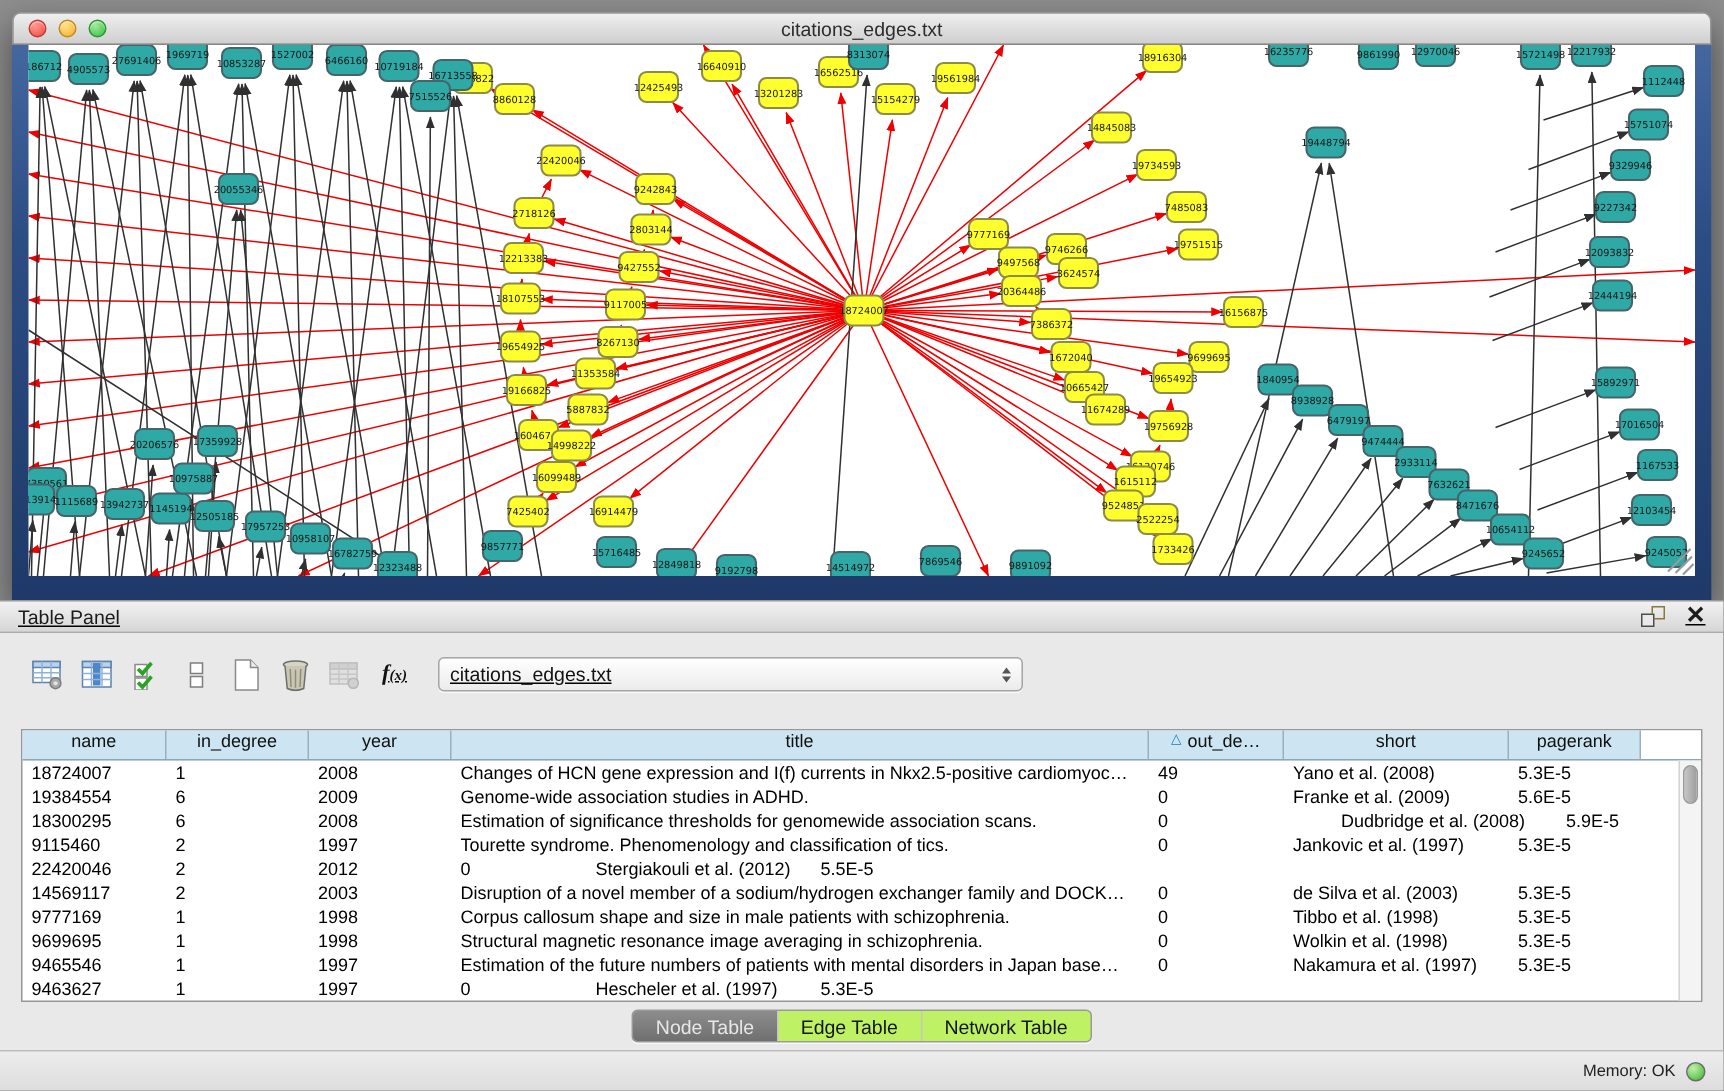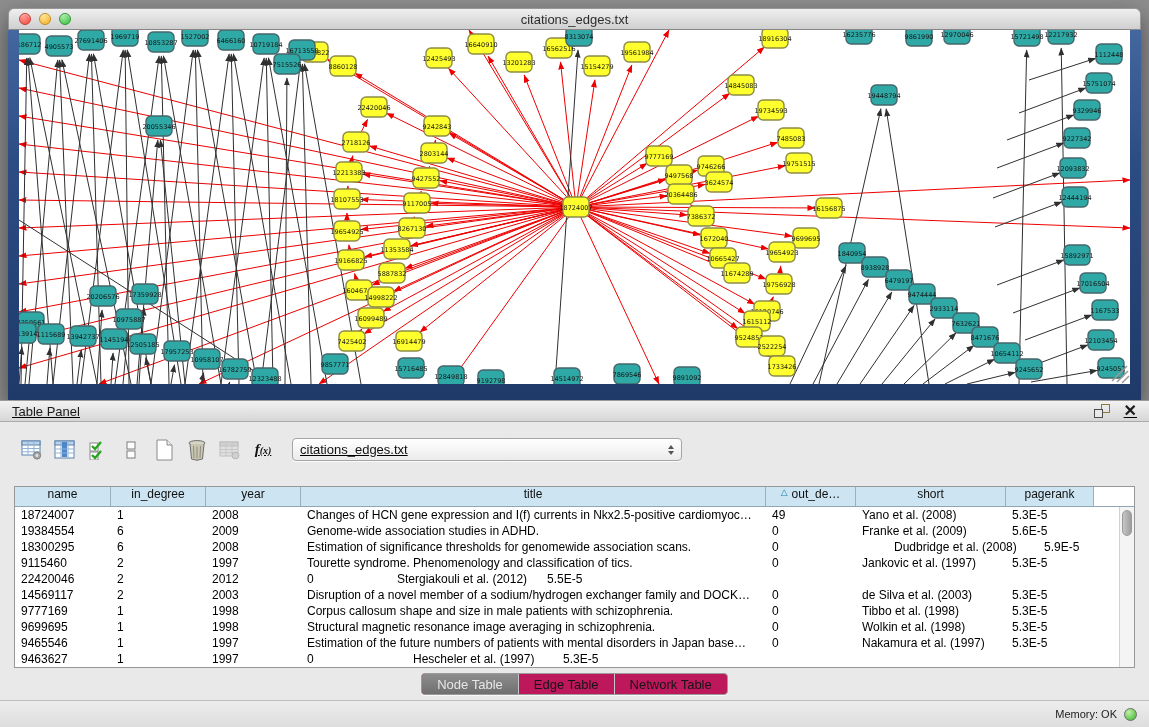--- a/index.html
+++ b/index.html
@@ -58,21 +58,21 @@
   .th .sorti { color:#1b7fae; font-size:9px; margin-right:4px; }
   .th-fill { flex:1; background:#fff; }
   .tbody .row { display:flex; height:16px; align-items:center; }
   .td { font-size:12px; color:#000; padding-left:6px; white-space:nowrap; overflow:hidden; }
   .vscroll { position:absolute; right:0; top:20px; bottom:0; width:15px; background:#f4f4f4; border-left:1px solid #d2d2d2; }
   .vthumb { position:absolute; left:2px; top:3px; width:10px; height:26px; border-radius:5px;
             background:linear-gradient(90deg,#c6c6c6,#9e9e9e); border:1px solid #9a9a9a; }
 
   .tabbar { position:absolute; left:0; right:0; top:273px; display:flex; justify-content:center; }
   .tabs { display:flex; height:22px; border:1px solid #9a9a9a; border-radius:4px; overflow:hidden;
-          background:#be185d; box-shadow:0 1px 0 rgba(255,255,255,.7); }
+          background:#bef264; box-shadow:0 1px 0 rgba(255,255,255,.7); }
   .tab { padding:0 15px; display:flex; align-items:center; font-size:13px; color:#141414;
          border-left:1px solid #c6c6c6; }
   .tab:first-child { border-left:none; }
   .tab.active { background:linear-gradient(#8d8d8d,#6f6f6f); color:#e7e7e7; }
 
   .statusbar { position:absolute; left:0; bottom:0; width:100%; height:27px;
           border-top:1px solid #bdbdbd; background:linear-gradient(#ededed,#dddddd);
           display:flex; align-items:center; justify-content:flex-end; padding-right:12px; gap:7px;
           font-size:11px; color:#222; }
   .memdot { width:13px; height:13px; border-radius:50%; border:1px solid #6d6d6d;
@@ -886,21 +886,21 @@
           <div class="td" style="width: 465px;">Estimation of the future numbers of patients with mental disorders in Japan base…</div>
           <div class="td" style="width: 90px;">0</div>
           <div class="td" style="width: 150px;">Nakamura et al. (1997)</div>
           <div class="td" style="width: 88px;">5.3E-5</div>
         </div>
         <div class="row">
           <div class="td" style="width: 96px;">9463627</div>
           <div class="td" style="width: 95px;">1</div>
           <div class="td" style="width: 95px;">1997</div>
           <div class="td" style="width: 90px;">0</div>
-          <div class="td" style="width: 150px; margin-left: 16px;">Hescheler et al. (1997)</div>
+          <div class="td" style="width: 150px;">Hescheler et al. (1997)</div>
           <div class="td" style="width: 88px;">5.3E-5</div>
         </div>
       </div>
     <div class="vscroll">
         <div class="vthumb"></div>
       </div>
   </div>
 
   <div class="tabbar">
     <div class="tabs" id="tabs">

